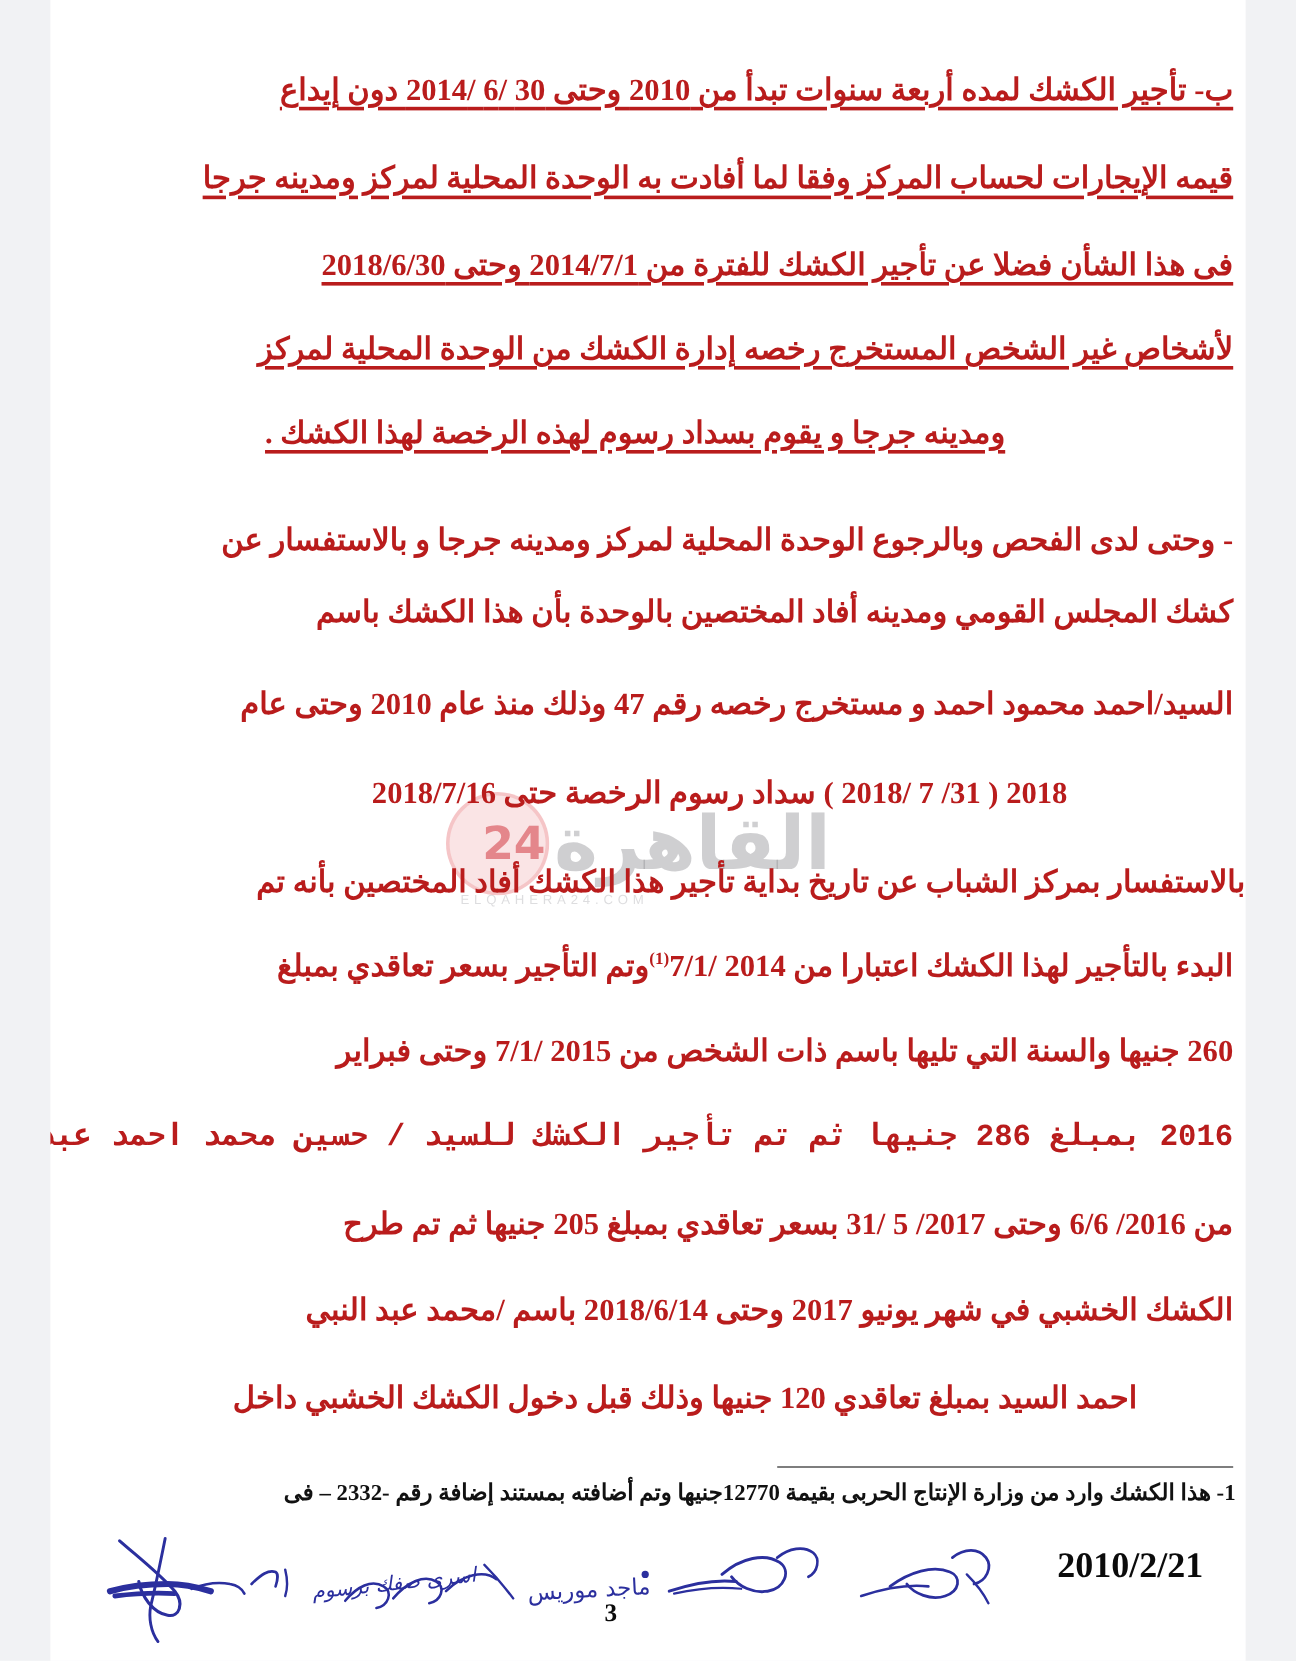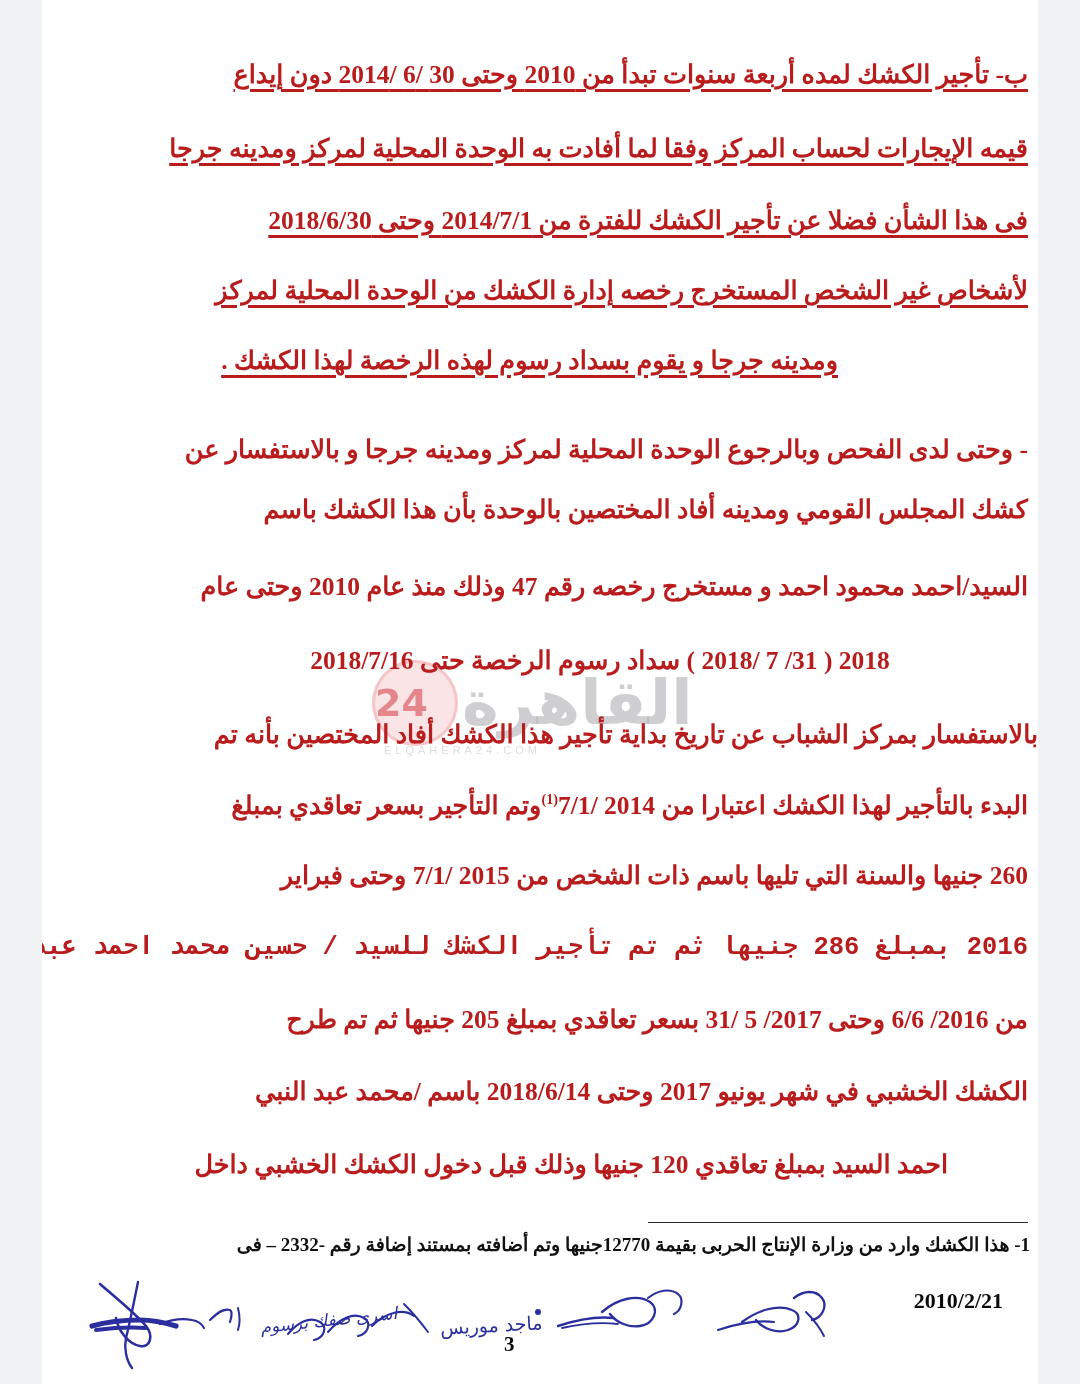--- a/index.html
+++ b/index.html
@@ -61,21 +61,21 @@
     line-height: 1;
     margin-left: 4px;
   }
   .wm-badge {
     position: relative;
     width: 86px;
     height: 86px;
     border-radius: 50%;
     display: flex;
     align-items: center;
-    justify-content: flex-end;
+    justify-content: flex-start;
     background: rgba(226, 90, 95, 0.16);
     border: 3px solid rgba(226, 90, 95, 0.22);
     box-sizing: border-box;
   }
   .wm-badge-num {
     font-family: "DejaVu Sans", "Liberation Sans", sans-serif;
     font-size: 38px;
     font-weight: 700;
     color: rgba(214, 72, 78, 0.60);
     line-height: 1;
@@ -167,21 +167,21 @@
     white-space: nowrap;
     line-height: 1.2;
     z-index: 3;
   }
 
   
   .doc-date {
     position: absolute;
     right: 35px;
     top: 1288px;
-    font-size: 22px;
+    font-size: 30px;
     font-weight: 700;
     color: #0b0b0b;
     direction: ltr;
     unicode-bidi: isolate;
     z-index: 3;
   }
 
   .page-num {
     position: absolute;
     left: 462px;

